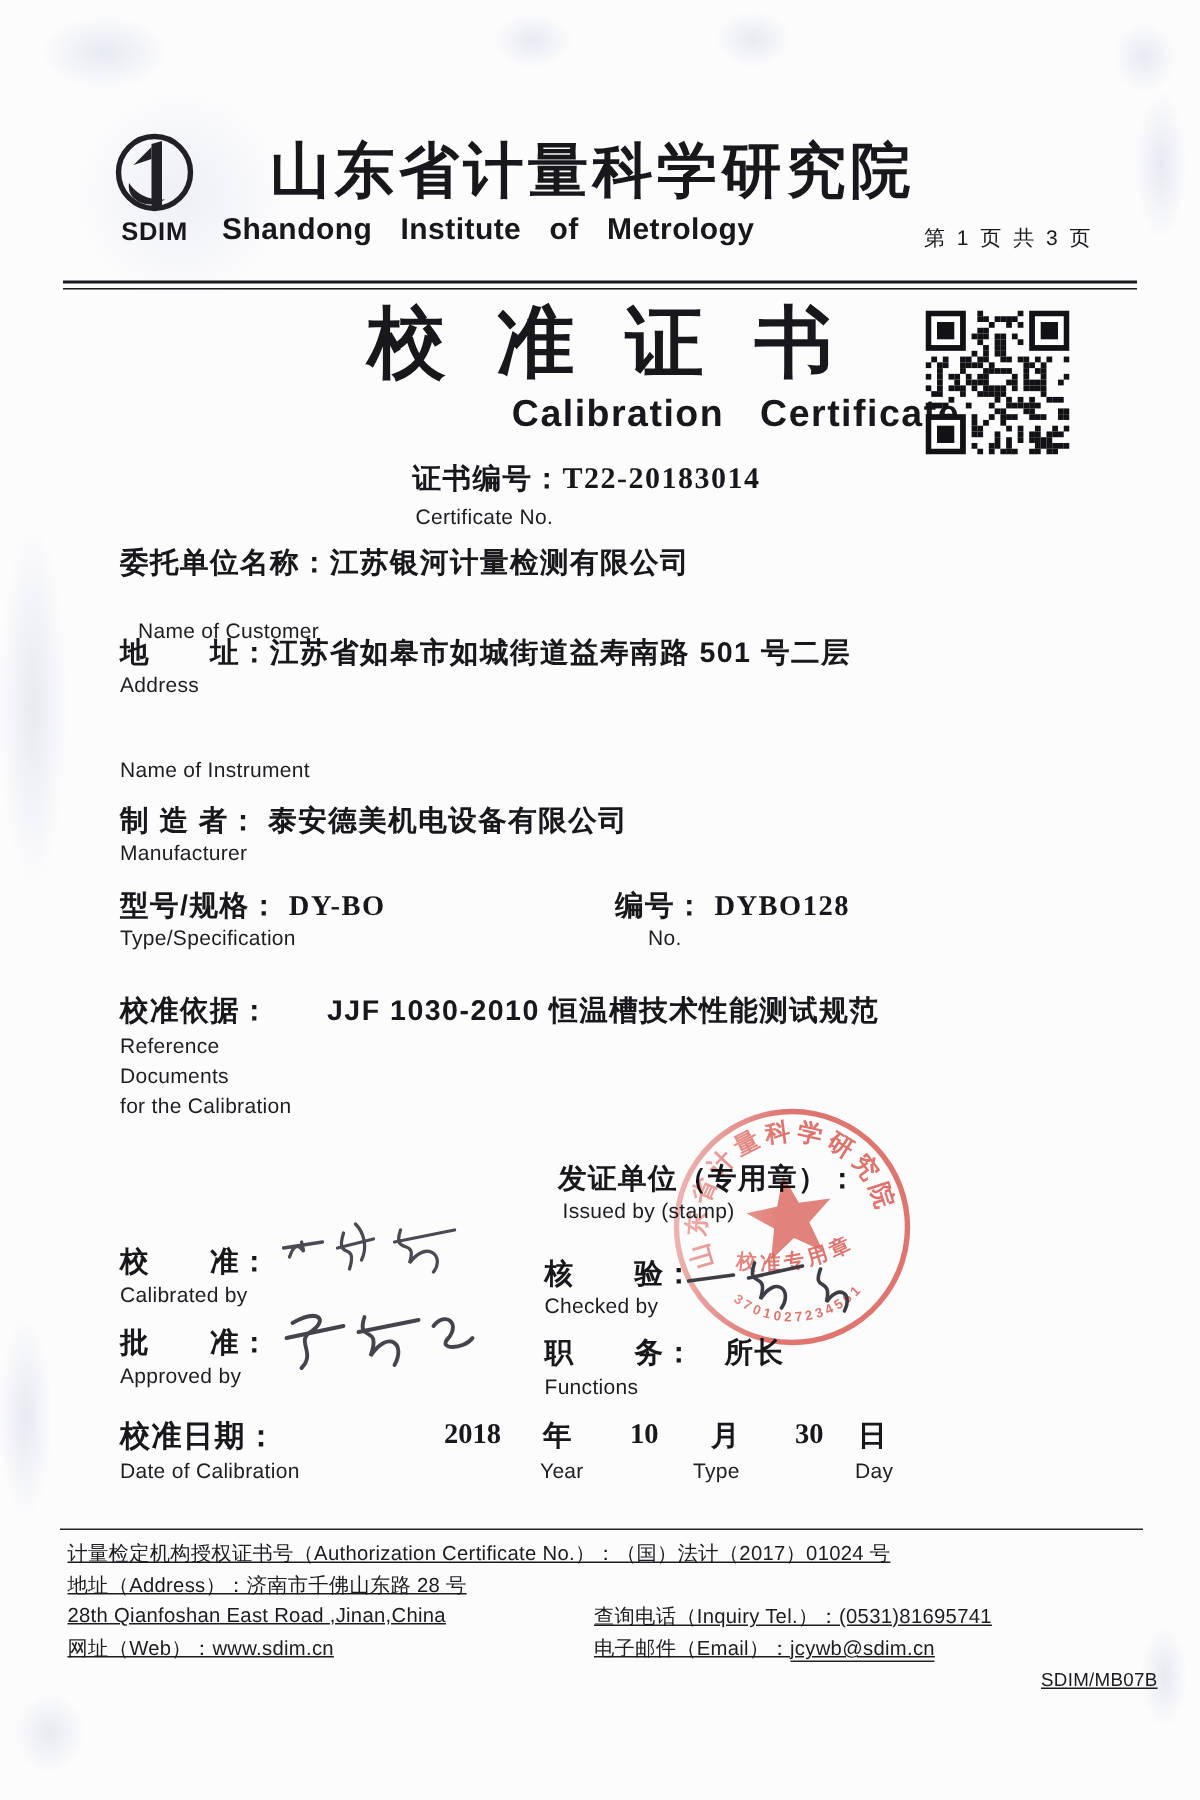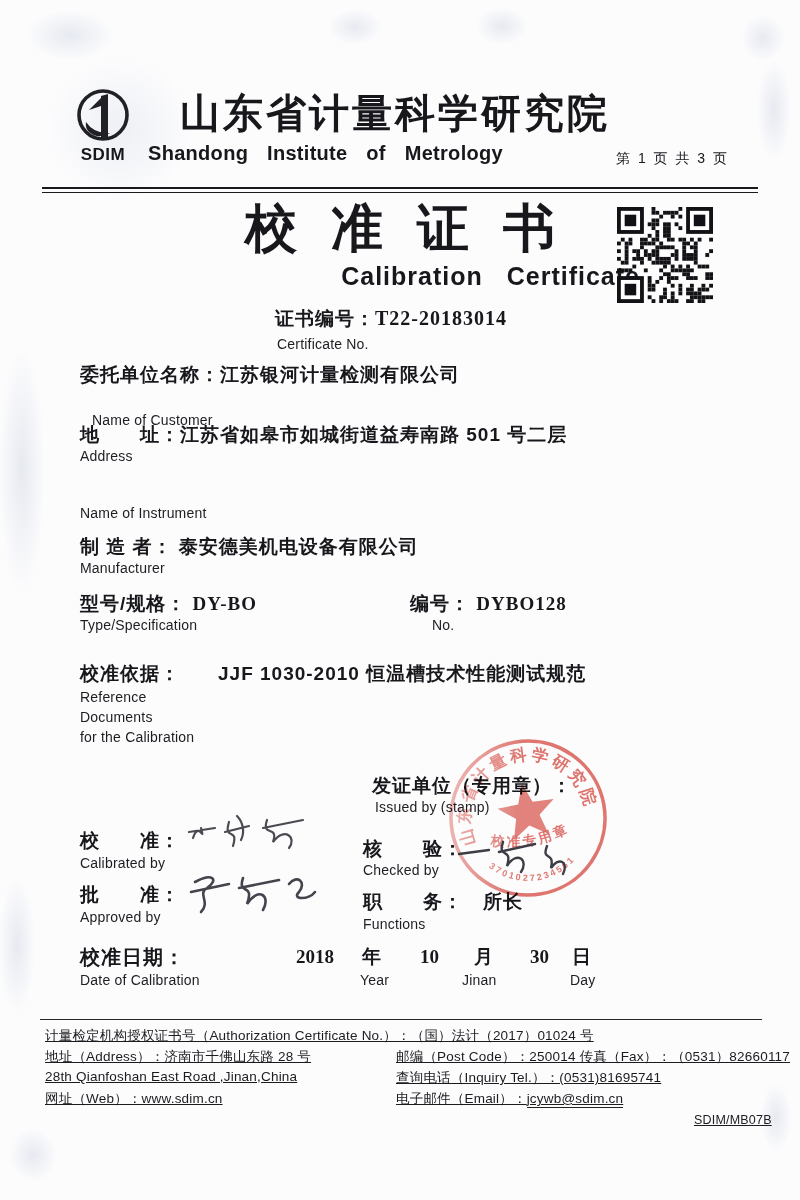--- a/index.html
+++ b/index.html
@@ -374,29 +374,28 @@
   </div>
   <div class="abs sub" style="left:363px;top:916px;">Functions</div>
 
   <div class="abs zh-lab" style="left:80px;top:944px;font-size:20px;">校准日期：</div>
   <div class="abs sub" style="left:80px;top:972px;">Date of Calibration</div>
   <div class="abs serif-num" style="left:296px;top:946px;font-size:19px;">2018</div>
   <div class="abs zh-lab" style="left:362px;top:944px;">年</div>
   <div class="abs sub" style="left:360px;top:972px;">Year</div>
   <div class="abs serif-num" style="left:420px;top:946px;font-size:19px;">10</div>
   <div class="abs zh-lab" style="left:474px;top:944px;">月</div>
-  <div class="abs sub" style="left:462px;top:972px;">Jinan</div>
+  <div class="abs sub" style="left:462px;top:972px;">Type</div>
   <div class="abs serif-num" style="left:530px;top:946px;font-size:19px;">30</div>
   <div class="abs zh-lab" style="left:572px;top:944px;">日</div>
   <div class="abs sub" style="left:570px;top:972px;">Day</div>
 
   <div class="abs rule-foot"></div>
   <div class="abs foot" style="left:45px;top:1027px;">计量检定机构授权证书号（Authorization Certificate No.）：（国）法计（2017）01024 号</div>
   <div class="abs foot" style="left:45px;top:1048px;">地址（Address）：济南市千佛山东路 28 号</div>
-  <div class="abs foot" style="left:396px;top:1048px;">邮编（Post Code）：250014 传真（Fax）：（0531）82660117</div>
   <div class="abs foot" style="left:45px;top:1069px;">28th Qianfoshan East Road ,Jinan,China</div>
   <div class="abs foot" style="left:396px;top:1069px;">查询电话（Inquiry Tel.）：(0531)81695741</div>
   <div class="abs foot" style="left:45px;top:1090px;">网址（Web）：www.sdim.cn</div>
   <div class="abs foot" style="left:396px;top:1090px;">
     <span>电子邮件（Email）：</span><span class="email-underline">jcywb@sdim.cn</span>
   </div>
   <div class="abs foot" style="left:694px;top:1113px;font-size:12.5px;">SDIM/MB07B</div>
 
 </div>
 

